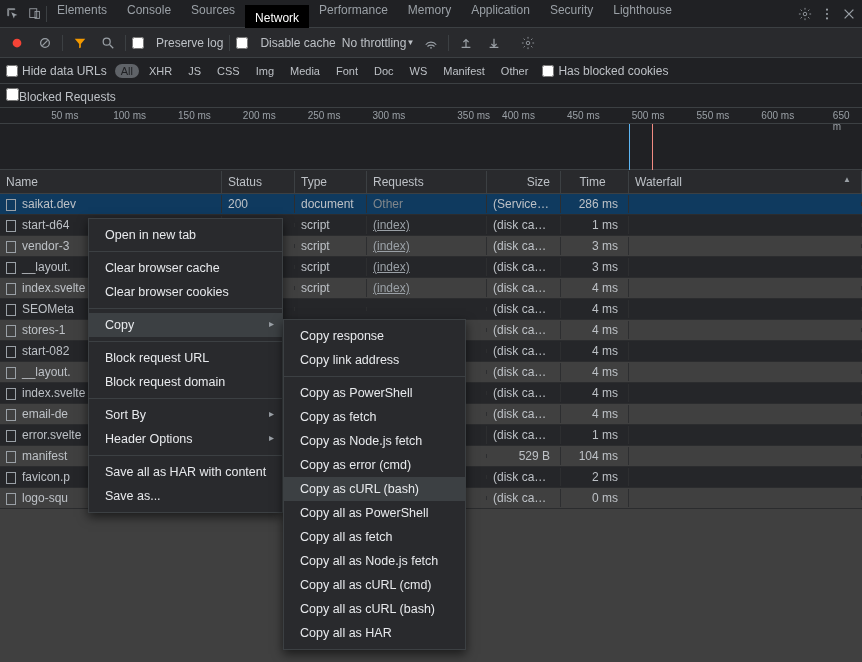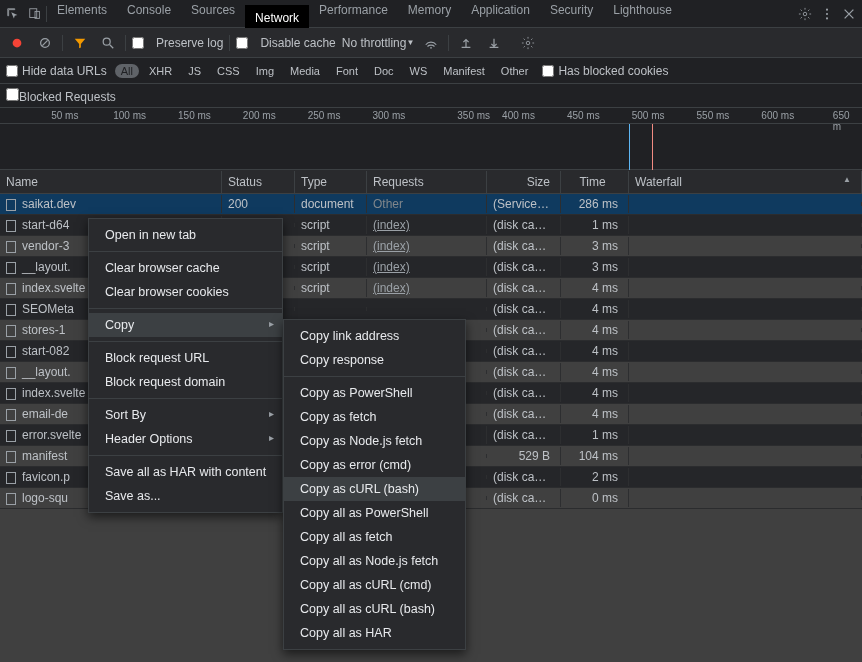--- a/index.html
+++ b/index.html
@@ -396,22 +396,22 @@
     <div class="mi">Block request URL</div>
     <div class="mi">Block request domain</div>
     <div class="sep"></div>
     <div class="mi has-sub">Sort By</div>
     <div class="mi has-sub">Header Options</div>
     <div class="sep"></div>
     <div class="mi">Save all as HAR with content</div>
     <div class="mi">Save as...</div>
   </div>
 <div class="context-menu" id="cm2" style="left:283px; top:319px; width:183px;">
+    <div class="mi">Copy response</div>
     <div class="mi">Copy link address</div>
-    <div class="mi">Copy response</div>
     <div class="sep"></div>
     <div class="mi">Copy as PowerShell</div>
     <div class="mi">Copy as fetch</div>
     <div class="mi">Copy as Node.js fetch</div>
     <div class="mi">Copy as error (cmd)</div>
     <div class="mi highlight">Copy as cURL (bash)</div>
     <div class="mi">Copy all as PowerShell</div>
     <div class="mi">Copy all as fetch</div>
     <div class="mi">Copy all as Node.js fetch</div>
     <div class="mi">Copy all as cURL (cmd)</div>

